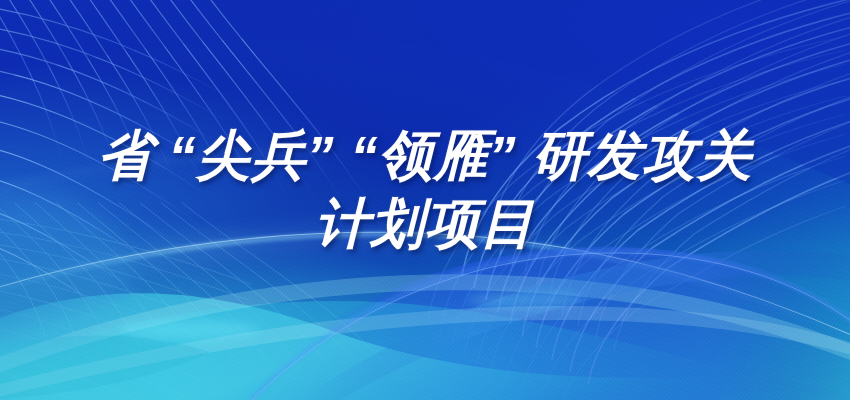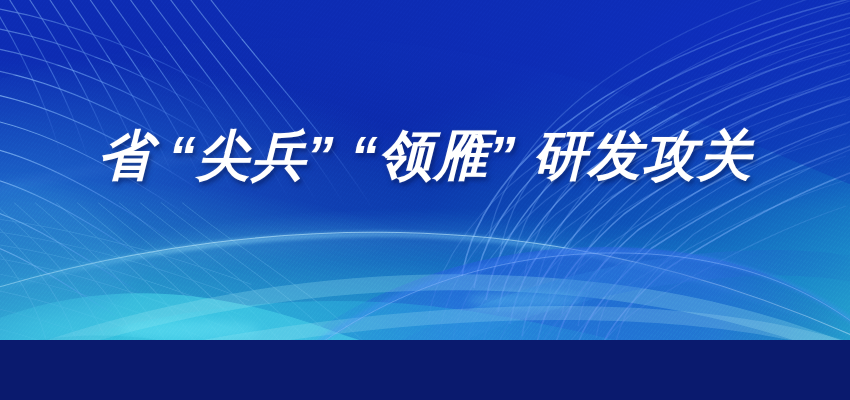--- a/index.html
+++ b/index.html
@@ -2,21 +2,21 @@
 <html lang="zh"><head>
 <meta charset="utf-8">
 <title>Banner</title>
 <style>
   html,body{margin:0;padding:0;background:#0a1a6e;}
   *{box-sizing:border-box;}
 
   #banner{
     position:relative;
     width:850px;
-    height:340px;
+    height:400px;
     overflow:hidden;
     font-family:"Liberation Sans","DejaVu Sans",sans-serif;
     background:#0c2ba8;
     user-select:none;
   }
 
   
   .layer{position:absolute;inset:0;pointer-events:none;}
 
   #bg-base{
@@ -233,15 +233,16 @@
       <path d="M -20 352 C 60 330, 140 330, 210 352 C 150 382, 60 396, -20 400 Z" fill="#2fb6d6" opacity=".32"></path>
 
       <ellipse cx="20" cy="270" rx="110" ry="80" fill="#3f9fe0" opacity=".22" filter="url(#blurLg)"></ellipse>
     </g>
   </svg>
 
   <div class="layer" id="bg-hatch"></div>
 
   <div id="title-block">
     <span class="title-line" id="title-line-1">省 “尖兵” “领雁” 研发攻关</span>
+    <span class="title-line" id="title-line-2">计划项目</span>
   </div>
 
 </div>
 
 </body></html>

